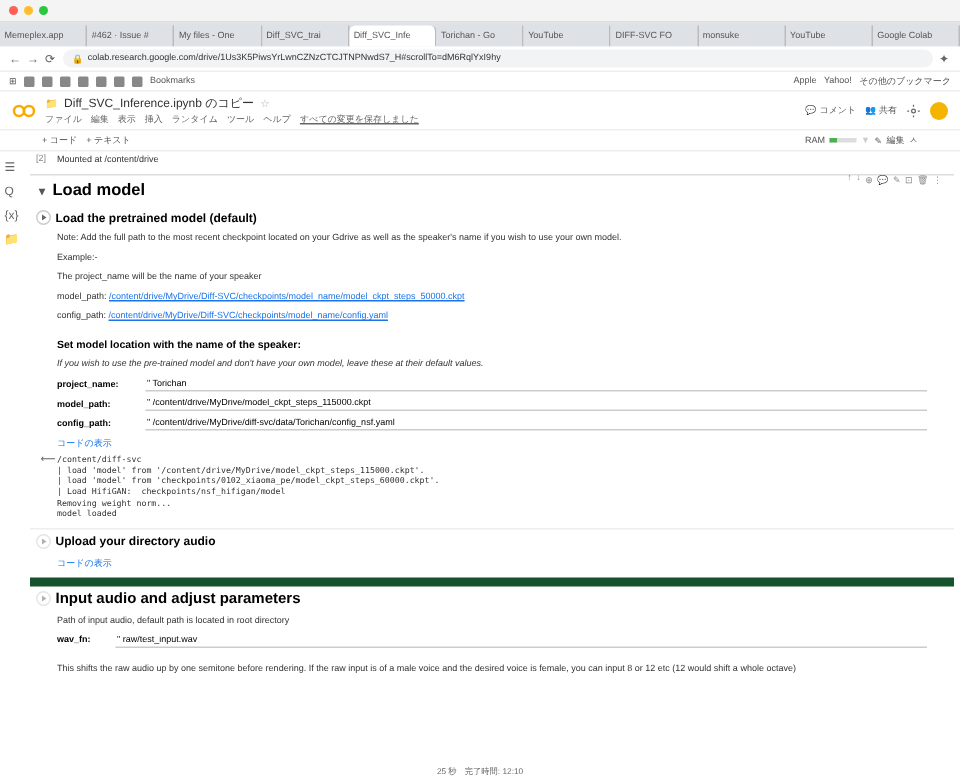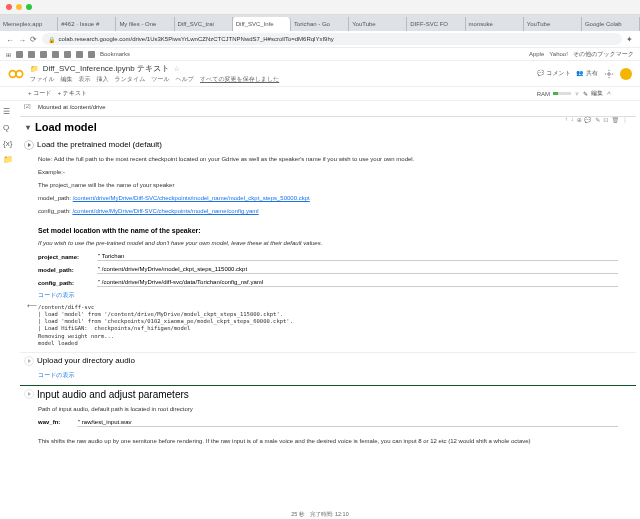--- a/index.html
+++ b/index.html
@@ -24,21 +24,21 @@
 .gear{width:10px;height:10px}
 .avatar{width:12px;height:12px;border-radius:50%;background:#f4b400}
 .toolbar{height:14px;border-bottom:1px solid #eee;display:flex;align-items:center;padding:0 28px;font-size:6px;color:#555;gap:6px}
 .ram{margin-left:auto;display:flex;align-items:center;gap:3px}
 .content{height:418px;overflow:hidden;padding-left:20px;padding-right:4px;position:relative}
 .left-icons{position:absolute;left:3px;top:6px;display:flex;flex-direction:column;gap:8px}
 .li-ic{width:8px;height:8px;color:#666}
 .cell-out{font-family:Menlo,monospace;font-size:6px;color:#333;padding:2px 18px}
 .section{margin-top:4px}
 .h1{font-size:11px;font-weight:700;padding:4px 6px;border-top:1px solid #ddd;display:flex;align-items:center}
-.h2{font-size:8px;font-weight:400;padding:3px 18px;display:flex;align-items:flex-start}
+.h2{font-size:8px;font-weight:700;padding:3px 18px;display:flex;align-items:center}
 .h3{font-size:7px;font-weight:700;padding:3px 18px}
 .arrow{margin-right:5px;color:#555;font-size:8px}
 .note{font-size:6px;color:#333;padding:2px 18px;line-height:1.5}
 .link{color:#1a73e8;text-decoration:underline}
 .form-row{display:flex;align-items:center;padding:2px 18px;gap:4px;font-size:6px}
 .form-lbl{font-weight:700;min-width:55px}
 .form-inp{flex:1;border:none;border-bottom:1px solid #ccc;font-size:6px;padding:1px;background:transparent}
 .play{width:10px;height:10px;border-radius:50%;border:1px solid #ccc;margin-left:-14px;margin-right:3px;flex-shrink:0;display:flex;align-items:center;justify-content:center}
 .play::after{content:"";border-left:3px solid #666;border-top:2px solid transparent;border-bottom:2px solid transparent;margin-left:1px}
 .codeshow{font-size:6px;color:#1a73e8;padding:2px 18px}
@@ -99,21 +99,21 @@
 </div>
 
 <div class="colab-hdr">
   <svg class="colab-logo" viewBox="0 0 24 24">
       <circle cx="7" cy="12" r="5" fill="none" stroke="#f9ab00" stroke-width="2.5"></circle>
       <circle cx="17" cy="12" r="5" fill="none" stroke="#f9ab00" stroke-width="2.5"></circle>
     </svg>
   <div>
     <div style="display:flex;align-items:center;gap:4px">
       <span style="font-size:7px">📁</span>
-      <span class="colab-title">Diff_SVC_Inference.ipynb テキスト</span>
+      <span class="colab-title">Diff_SVC_Inference.ipynb のコピー</span>
       <span style="font-size:7px;color:#aaa">☆</span>
     </div>
     <div class="colab-menu" id="colab-menus">
         <span>ファイル</span>
         <span>編集</span>
         <span>表示</span>
         <span>挿入</span>
         <span>ランタイム</span>
         <span>ツール</span>
         <span>ヘルプ</span>
@@ -212,21 +212,21 @@
 Removing weight norm...
 model loaded</div>
   </div>
 
   <div class="h2" style="border-top:1px solid #eee;margin-top:3px">
       <div class="play" style="opacity:.5"></div>
       <span>Upload your directory audio</span>
     </div>
   <div class="codeshow">コードの表示</div>
 
-  <div class="h2" style="border-top:1px solid #14532d;margin-top:3px;font-size:10px">
+  <div class="h2" style="border-top:6px solid #14532d;margin-top:3px;font-size:10px">
       <div class="play" style="opacity:.5"></div>
       <span>Input audio and adjust parameters</span>
     </div>
   <div class="note">Path of input audio, default path is located in root directory</div>
   <div class="form-row">
       <span class="form-lbl" style="min-width:35px">wav_fn:</span>
       <input class="form-inp" value="&quot; raw/test_input.wav" style="">
     </div>
   <div class="note" style="margin-top:6px">This shifts the raw audio up by one semitone before rendering. If the raw input is of a male voice and the desired voice is female, you can input 8 or 12 etc (12 would shift a whole octave)</div>
 

